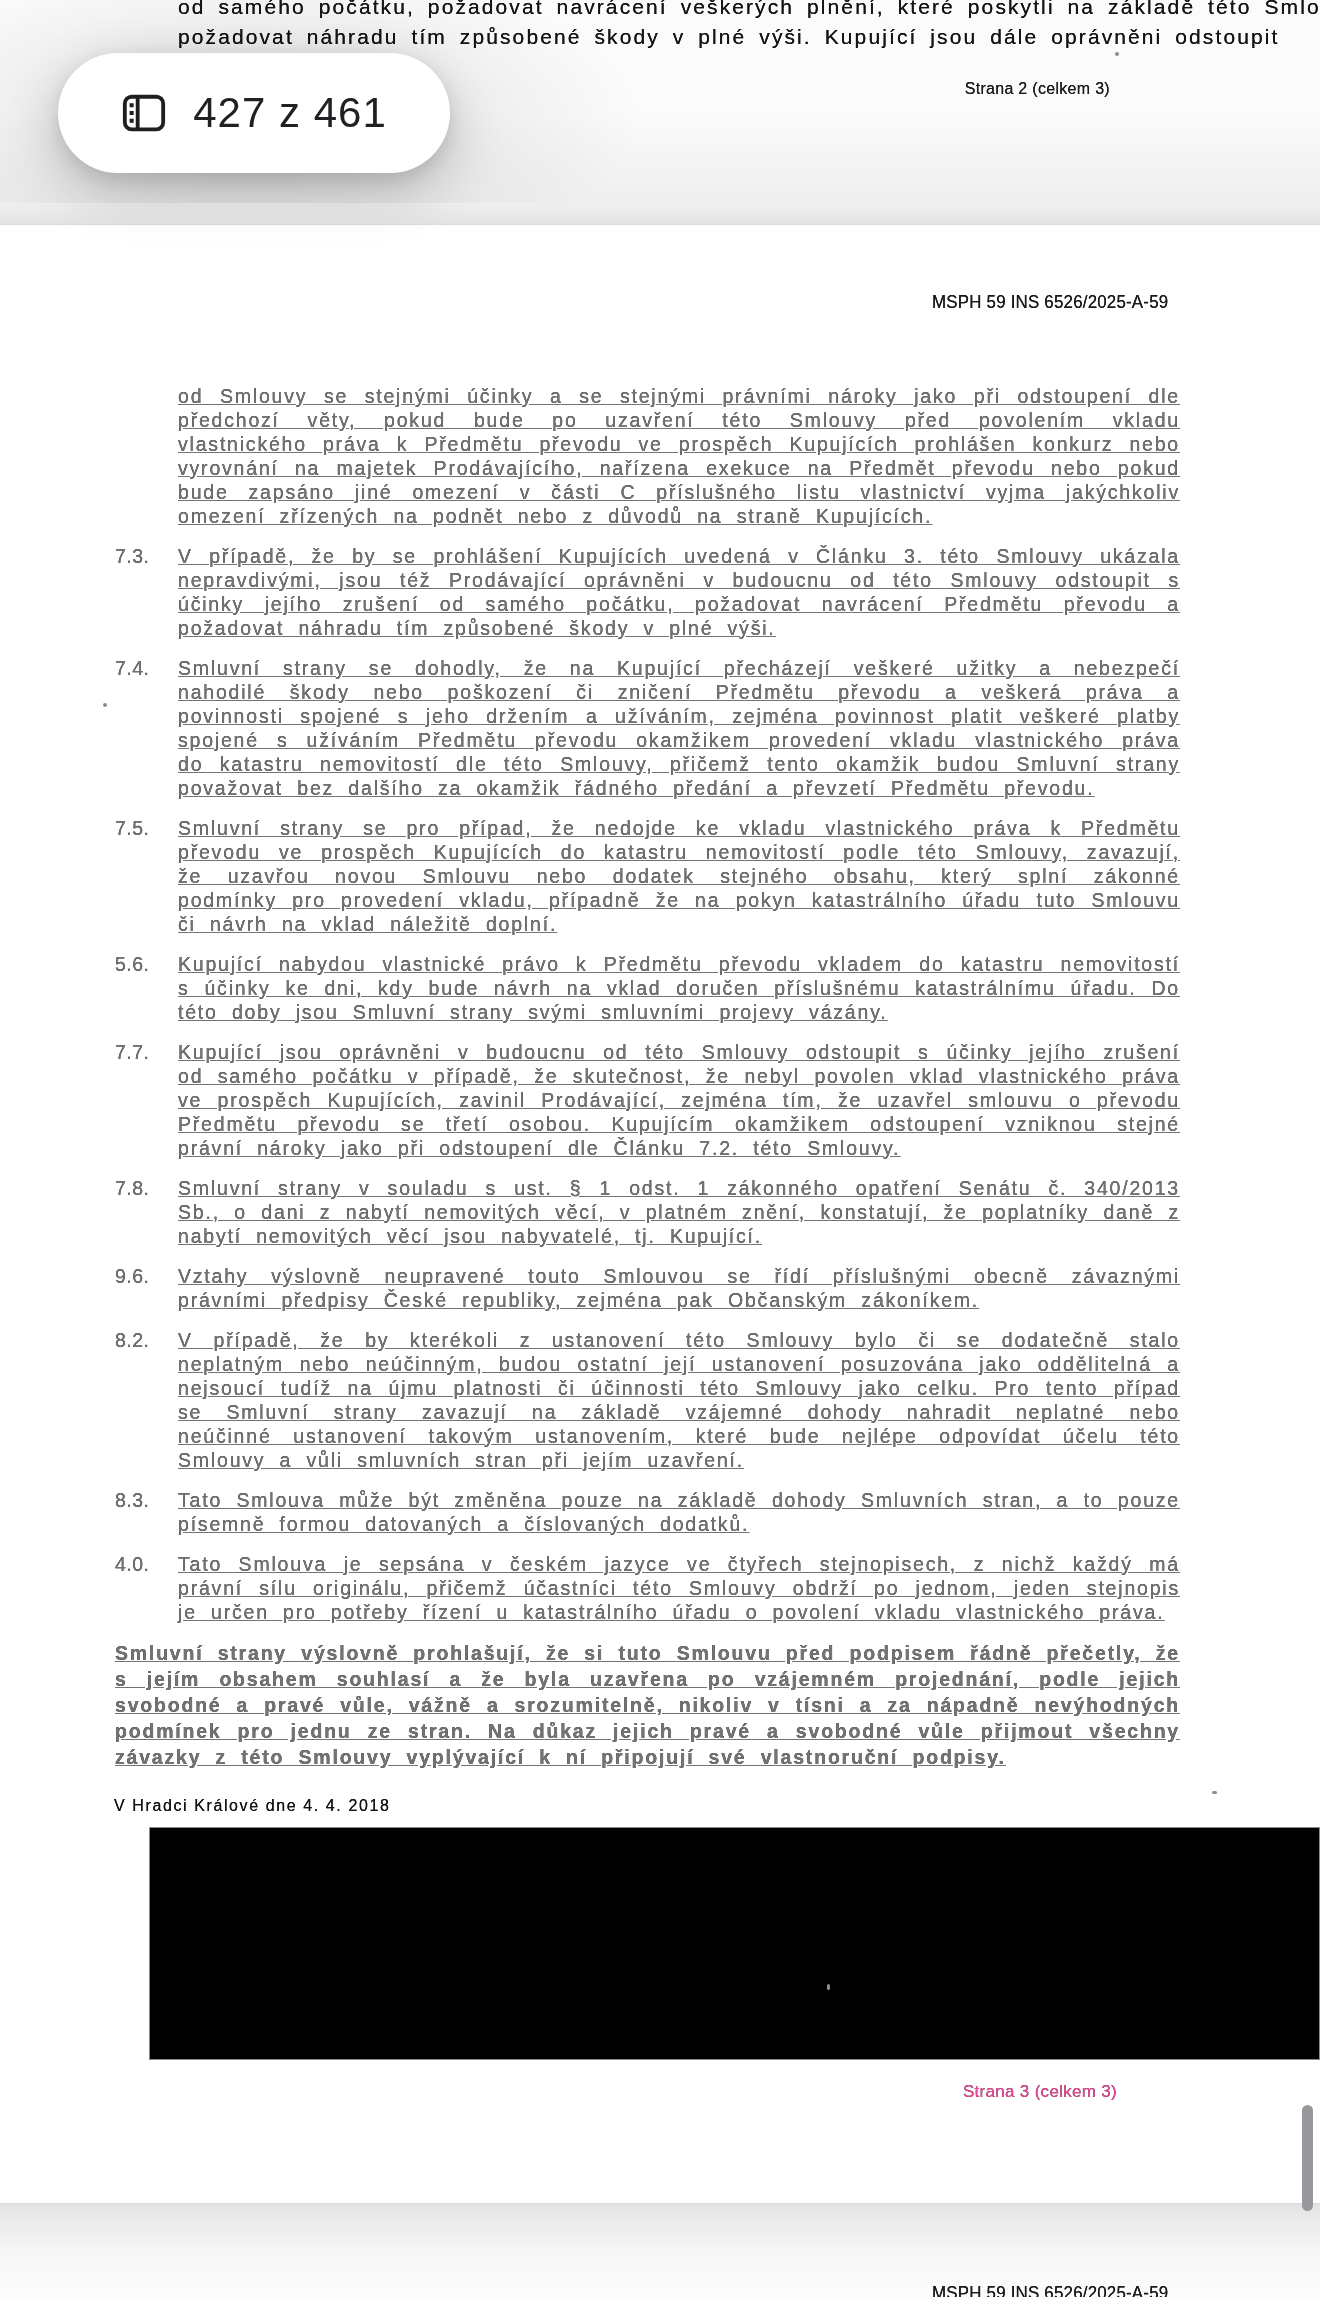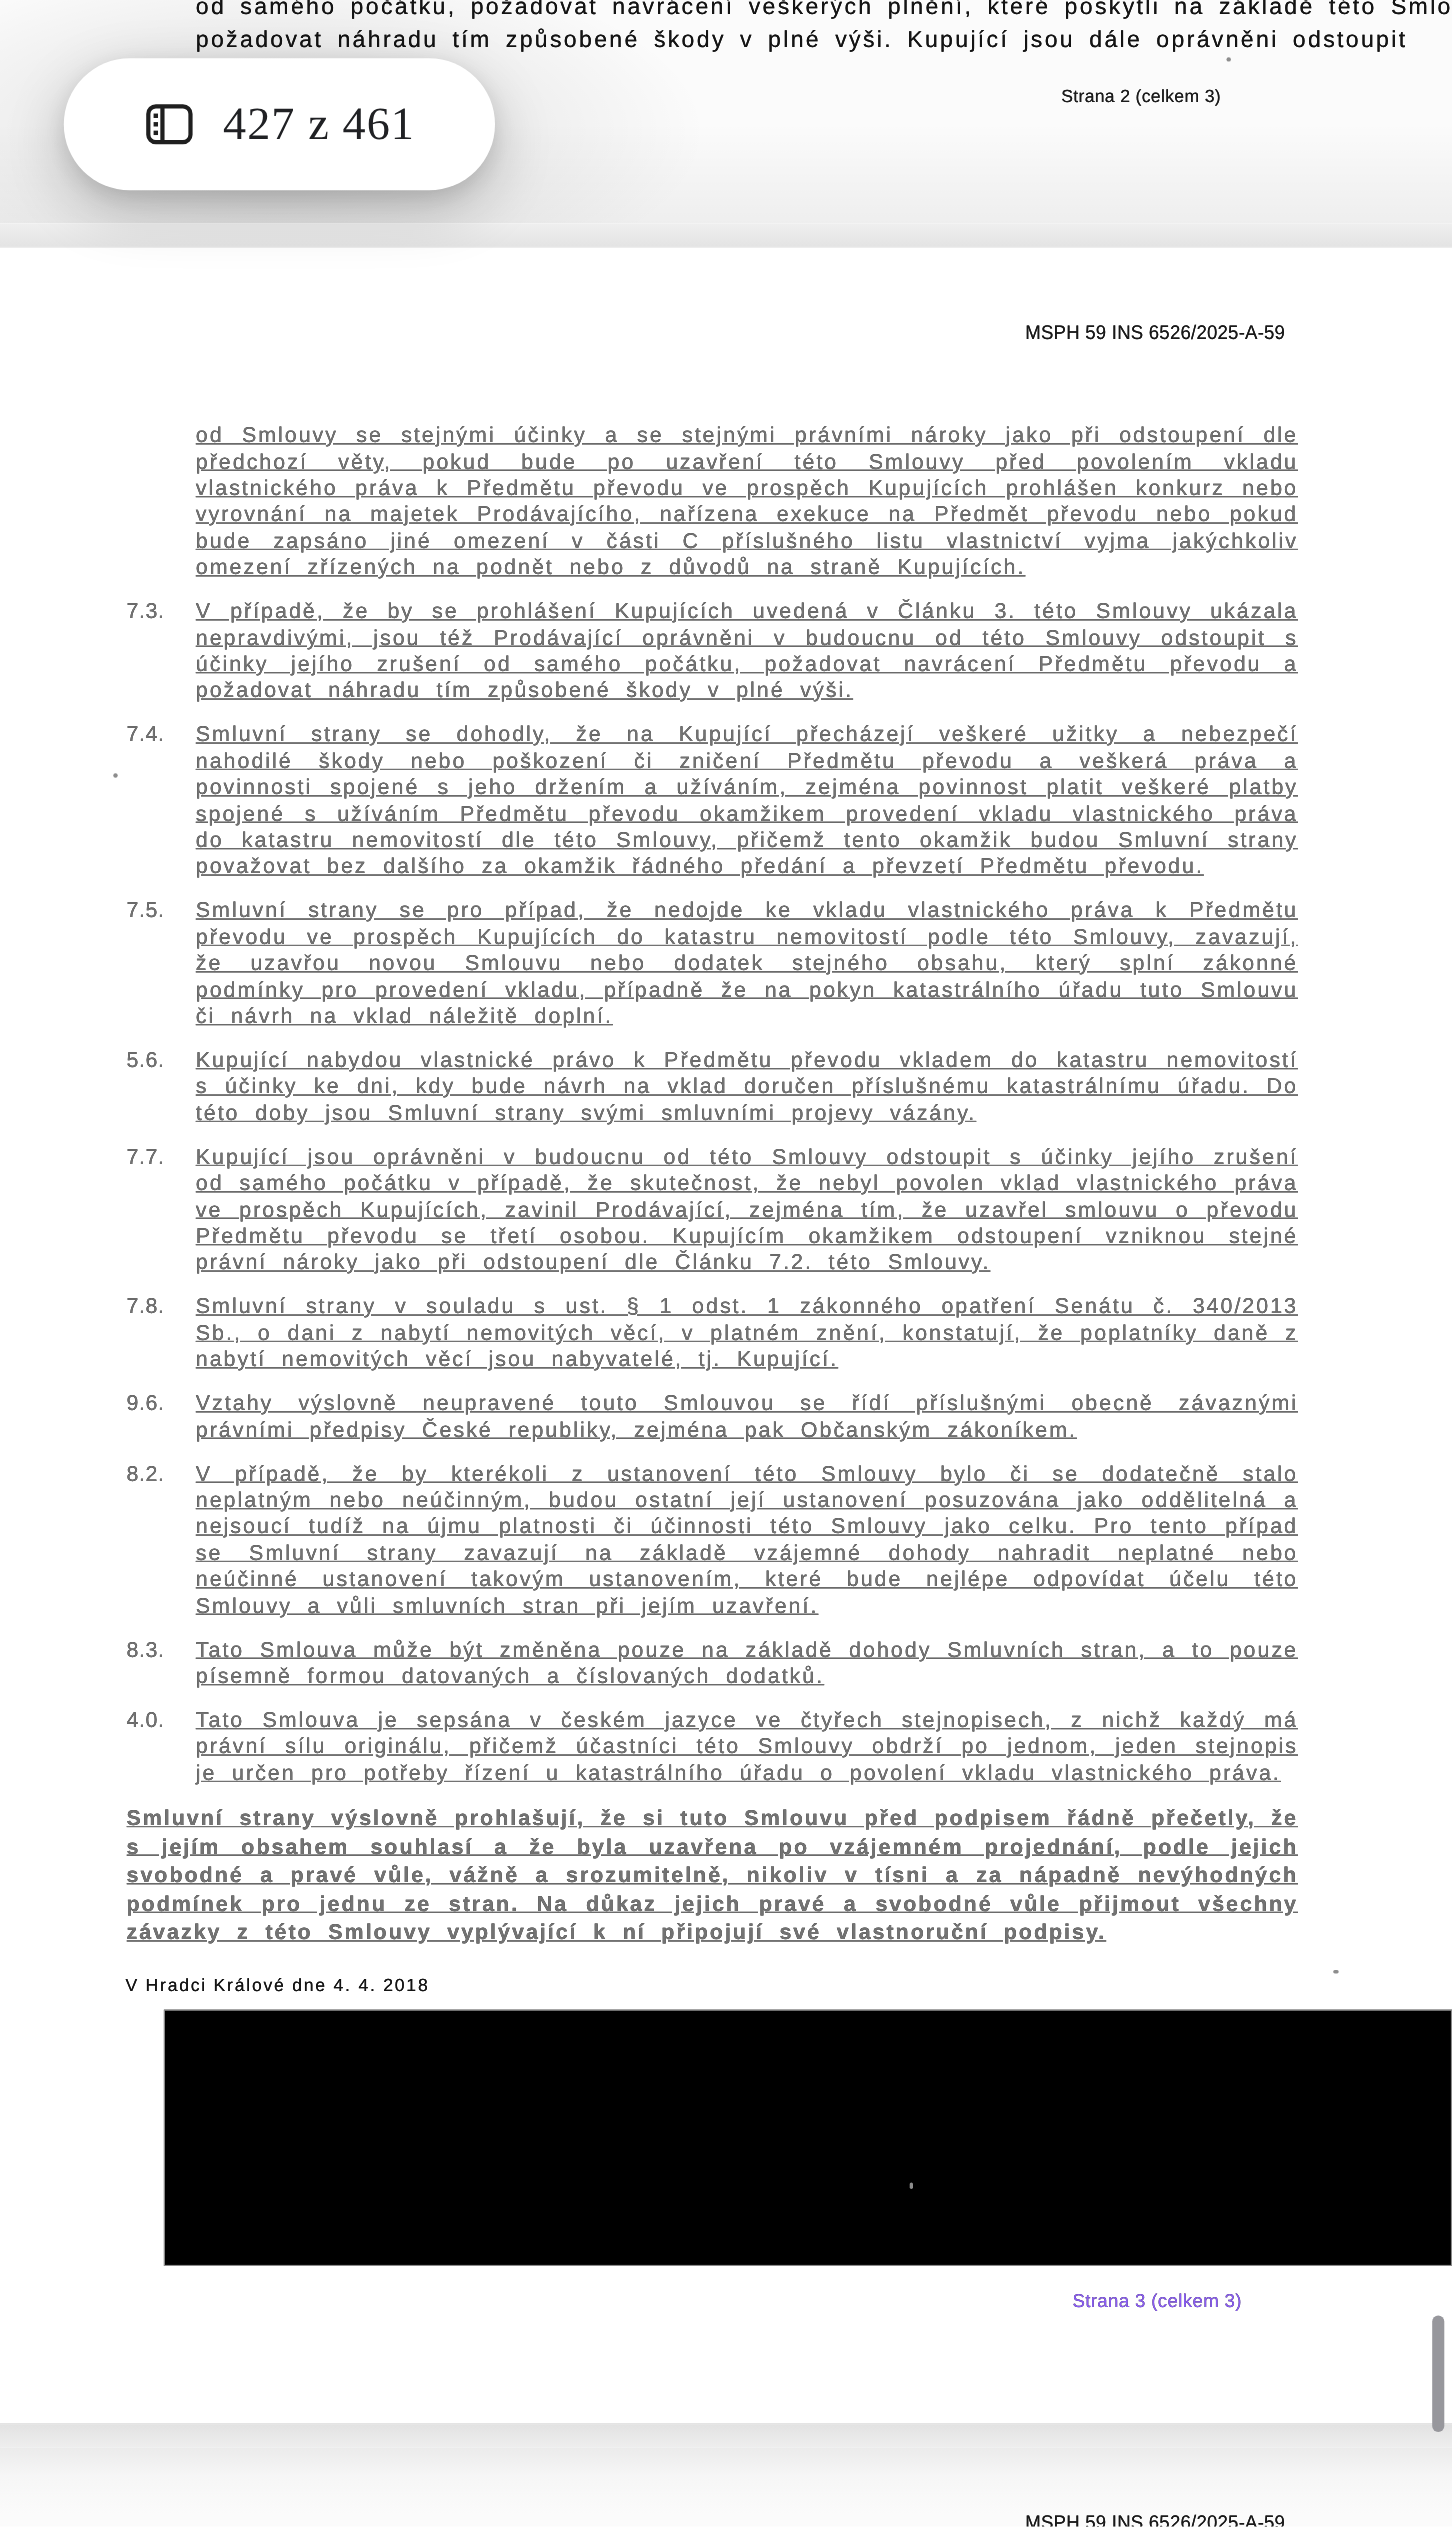--- a/index.html
+++ b/index.html
@@ -49,21 +49,21 @@
     position:absolute; top:80px; right:210px;
     font-size:16px; letter-spacing:0.3px; color:#1c1c1c; text-shadow:0 0 0.3px #1c1c1c;
   }
 
   
   .page-pill {
     position:absolute; left:58px; top:53px; width:392px; height:120px;
     background:#ffffff; border-radius:60px;
     display:flex; align-items:center; justify-content:center; gap:26px;
     box-shadow:0 6px 18px rgba(0,0,0,0.10), 0 18px 55px rgba(0,0,0,0.20);
-    cursor:pointer; z-index:5;font-family:Liberation Serif, serif;
+    cursor:pointer; z-index:5;
   }
   .page-pill .pill-label {
     font-size:42px; color:#202124; letter-spacing:1px; white-space:nowrap;
   }
 
   
   .doc-header {
     position:absolute; top:66px; right:152px;
     font-size:18px; letter-spacing:0.2px; color:#1a1a1a;
     text-shadow:0 0 0.3px #1a1a1a; transform:scaleX(0.94); transform-origin:right center;
@@ -83,22 +83,22 @@
   .closing { padding-left:0; font-weight:700; line-height:26px; margin-top:16px; text-align:justify; }
   .date-line {
     position:absolute; left:114px; top:1571px;
     font-size:16px; letter-spacing:1.6px; color:#141414; text-shadow:0 0 0.4px #141414;
   }
   .redaction-box {
     position:absolute; left:149px; top:1601px; width:1171px; height:233px;
     background:#000000; border:1px solid #8a8a8a;
   }
   .footer-strana3 {
-    position:absolute; top:1856px; right:191px;
-    font-size:17px; letter-spacing:0.3px; color:#8b5cf6; text-shadow:0 0 0.3px #1c1c1c;
+    position:absolute; top:1856px; right:203px;
+    font-size:17px; letter-spacing:0.3px; color:#ec4899; text-shadow:0 0 0.3px #1c1c1c;
   }
 
   
   .next-header {
     position:absolute; top:58px; right:152px;
     font-size:18px; letter-spacing:0.2px; color:#1a1a1a;
     text-shadow:0 0 0.3px #1a1a1a; transform:scaleX(0.94); transform-origin:right top;
   }
 
   

